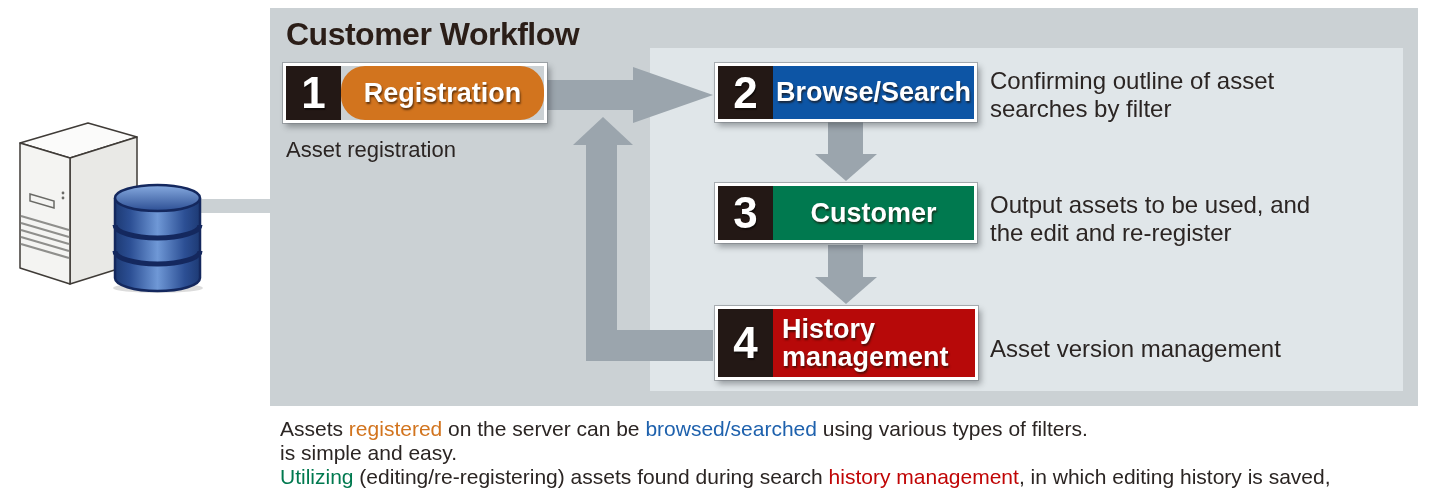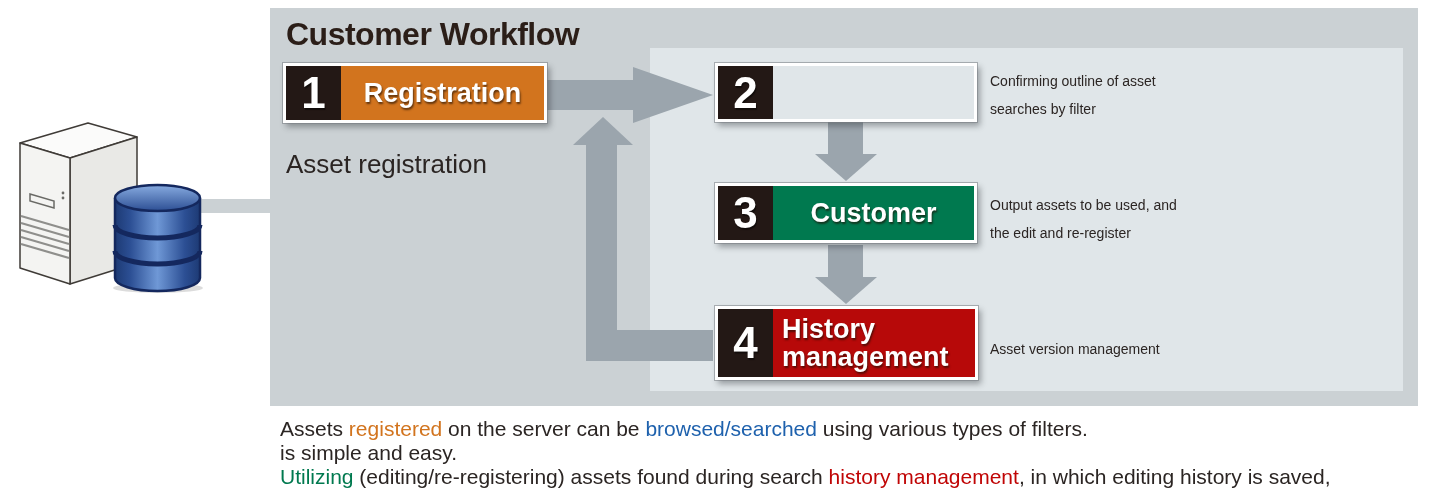--- a/index.html
+++ b/index.html
@@ -42,28 +42,28 @@
   .step-num { width:55px; flex:0 0 55px; background:#231815; color:#ffffff; font-weight:bold;
               font-size:44px; display:flex; align-items:center; justify-content:center;
               text-shadow:1px 2px 1px rgba(0,0,0,0.5); }
   .step-label { flex:1; display:flex; align-items:center; justify-content:center; color:#ffffff;
                 font-weight:bold; font-size:27px; text-shadow:1px 2px 2px rgba(30,15,5,0.65); }
   .step-label.left { justify-content:flex-start; padding-left:9px; line-height:28px; }
   #step-1 { left:283px; top:63px; width:264px; height:60px; }
   #step-2 { left:715px; top:63px; width:262px; height:59px; }
   #step-3 { left:715px; top:183px; width:262px; height:60px; }
   #step-4 { left:715px; top:306px; width:263px; height:74px; }
-  .bg-registration { background:#d2741e; }
+  .bg-registration { background:#d2741e;border-radius:24px; }
   .bg-browse { background:#0d55a5; }
   .bg-activity { background:#00794f; }
   .bg-history { background:#b70909; }
 
   
-  .desc { position:absolute; font-size:14px; line-height:28px; color:#2b2523; white-space:pre-line; }
-  #desc-1 { left:286px; top:150px; font-size:26px; }
+  .desc { position:absolute; font-size:24px; line-height:28px; color:#2b2523; white-space:pre-line; }
+  #desc-1 { left:286px; top:136px; font-size:22px; }
   #desc-2 { left:990px; top:67px; }
   #desc-3 { left:990px; top:191px; }
   #desc-4 { left:990px; top:335px; }
 
   
   .footer { position:absolute; left:280px; top:417px; font-size:21px; line-height:24px; color:#2b2523; }
   .c-orange { color:#d2741e; }
   .c-blue { color:#1e61ad; }
   .c-green { color:#00794f; }
   .c-red { color:#c00505; }
@@ -134,20 +134,21 @@
     <div class="a-shaft"></div>
     <div class="tri"></div>
   </div>
 
   <div class="step" id="step-1">
     <div class="step-num">1</div>
     <div class="step-label bg-registration">Registration</div>
   </div>
   <div class="step" id="step-2">
     <div class="step-num">2</div>
+    <div class="step-label bg-browse">Browse/Search</div>
   </div>
   <div class="step" id="step-3">
     <div class="step-num">3</div>
     <div class="step-label bg-activity">Customer</div>
   </div>
   <div class="step" id="step-4">
     <div class="step-num">4</div>
     <div class="step-label left bg-history">History management</div>
   </div>
 

